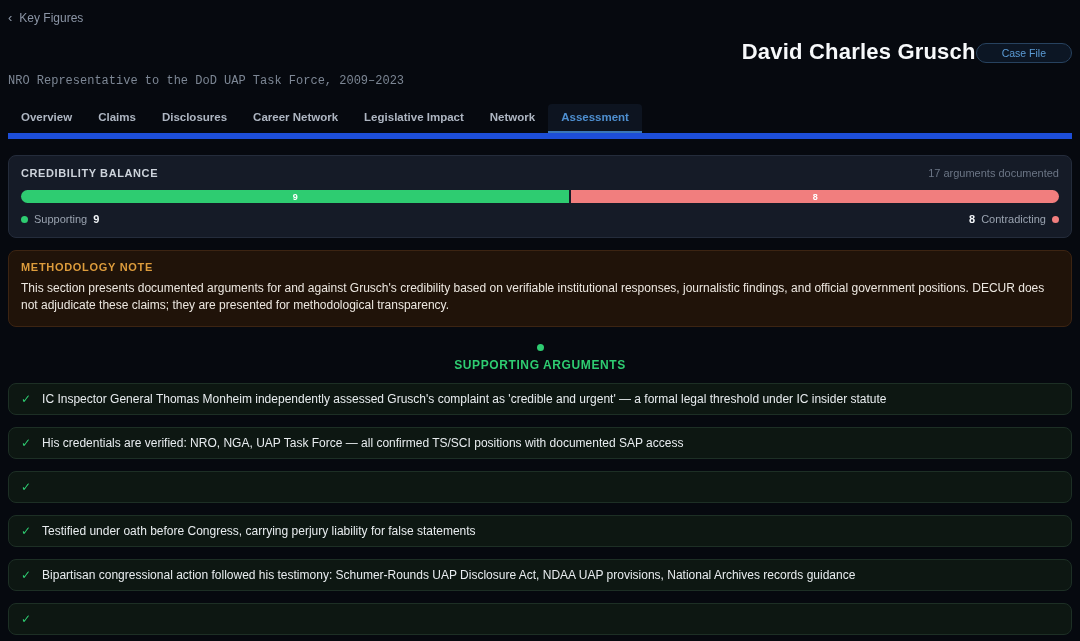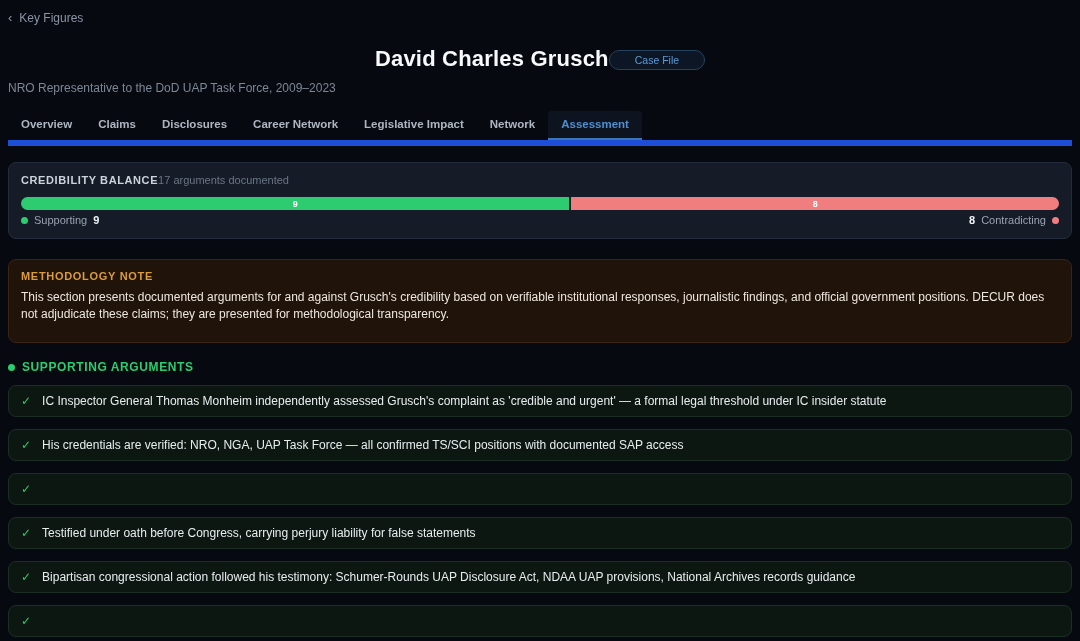--- a/index.html
+++ b/index.html
@@ -9,70 +9,70 @@
     color: #e8ecef;
     font-family: "Liberation Sans", "DejaVu Sans", sans-serif;
     padding: 8px 8px 0 8px;
   }
   
   .breadcrumb {
     display: inline-flex; align-items: center; gap: 7px;
     color: #8b95a5; font-size: 12px; cursor: pointer;
   }
   .breadcrumb .chev { font-size: 13px; line-height: 1; color: #8b95a5; }
-  .title-row { display: flex; align-items: flex-start; justify-content: center; margin-top: 20px; }
+  .title-row { display: flex; align-items: flex-start; justify-content: flex-end; margin-top: 13px; }
   h1.page-title { color: #f7f9fb; font-size: 22px; font-weight: 800; letter-spacing: 0.2px; }
   .case-badge {
     font-size: 10.5px; color: #5b9bd5; background: rgba(43, 84, 131, 0.18);
     border: 1px solid #27425f; border-radius: 10px; padding: 3px 25px; margin-top: 4px;
     white-space: nowrap; cursor: pointer;
   }
-  .subtitle { color: #7d8795; font-size: 12px; margin-top: 9px; }
+  .subtitle { color: #7d8795; font-size: 12px; margin-top: 9px; font-family: Liberation Mono, monospace; }
   
   .tabs {
     display: flex; align-items: stretch; margin-top: 16px;
     border-bottom: 6px solid #1d4ed8;
   }
   .tab {
     background: transparent; border: none; color: #aeb6c2; font-size: 11.5px; font-weight: 700;
     padding: 7px 13px 8px 13px; cursor: pointer; font-family: inherit;
     border-bottom: 2px solid transparent;
   }
   .tab.active {
     color: #4e8fd0; background: #0d1420; border-bottom: 2px solid #3a76b8;
     border-radius: 4px 4px 0 0;
   }
   
   .cred-card {
     margin-top: 16px; background: #151b27; border: 1px solid #242c3b;
     border-radius: 8px; padding: 11px 12px 12px 12px;
   }
-  .cred-head { display: flex; justify-content: flex-start; align-items: baseline; }
+  .cred-head { display: flex; justify-content: space-between; align-items: baseline; }
   .cred-title { color: #cdd3db; font-size: 11px; font-weight: 800; letter-spacing: 0.6px; }
   .cred-meta { color: #6b7585; font-size: 11px; }
   .bar-track { display: flex; gap: 2px; margin-top: 11px; height: 13px; }
   .bar-seg {
     display: flex; align-items: center; justify-content: center;
     color: #fff; font-size: 9px; font-weight: 800; height: 100%;
   }
   .bar-seg.sup { border-radius: 7px 0 0 7px; }
   .bar-seg.con { border-radius: 0 7px 7px 0; }
-  .cred-legend { display: flex; justify-content: space-between; margin-top: 4px; font-size: 11px; color: #9aa3b0; gap: 20px; }
+  .cred-legend { display: flex; justify-content: space-between; margin-top: 10px; font-size: 11px; color: #9aa3b0; gap: 20px; }
   .legend-side { display: inline-flex; align-items: center; gap: 6px; }
   .dot { width: 7px; height: 7px; border-radius: 50%; display: inline-block; }
   .legend-num { color: #f2f5f8; font-weight: 800; }
   
   .method-card {
-    margin-top: 20px; background: #201309; border: 1px solid #3c2412;
-    border-radius: 8px; padding: 10px 12px 19px 12px;
+    margin-top: 12px; background: #201309; border: 1px solid #3c2412;
+    border-radius: 8px; padding: 10px 12px 12px 12px;
   }
   .method-title { color: #dd9c3c; font-size: 11px; font-weight: 800; letter-spacing: 0.7px; }
   .method-body { color: #ece7e0; font-size: 12px; line-height: 1.42; margin-top: 7px; }
   
-  .sup-heading { display: flex; align-items: center; gap: 7px; margin-top: 17px; }
+  .sup-heading { display: flex; align-items: center; gap: 7px; margin-top: 17px; flex-direction: column; }
   .sup-heading .txt { color: #2ecc71; font-size: 12px; font-weight: 800; letter-spacing: 0.6px; }
   .arg-list { margin-top: 11px; }
   .arg-card {
     display: flex; align-items: center; gap: 11px;
     background: #0d1712; border: 1px solid #1d2f25; border-radius: 8px;
     padding: 8px 12px; margin-bottom: 12px; min-height: 31px;
   }
   .arg-check { color: #2ecc71; font-size: 12px; flex: 0 0 auto; }
   .arg-text { color: #e8ecef; font-size: 12px; }
 </style>

